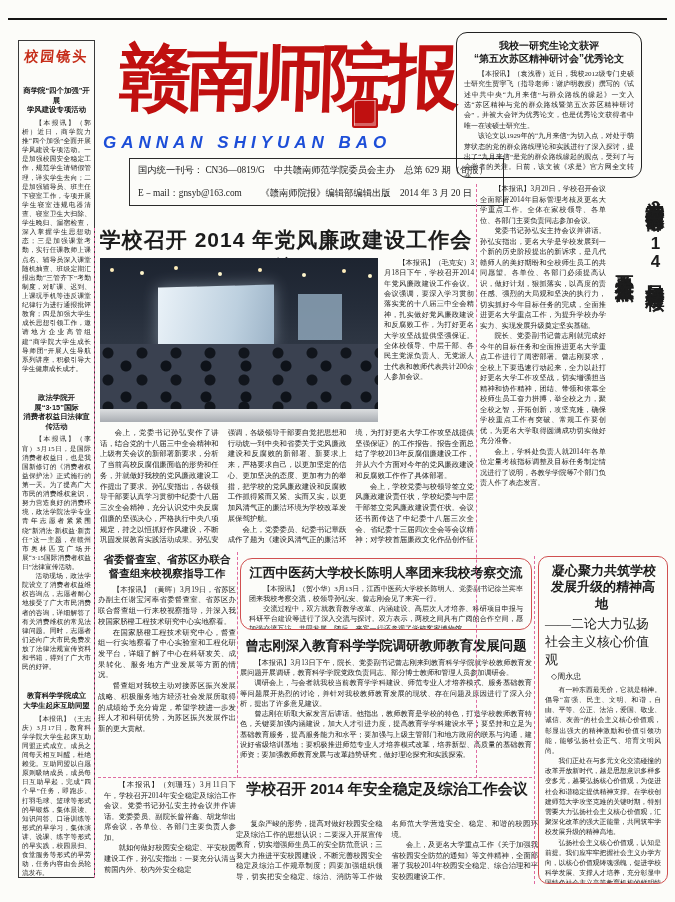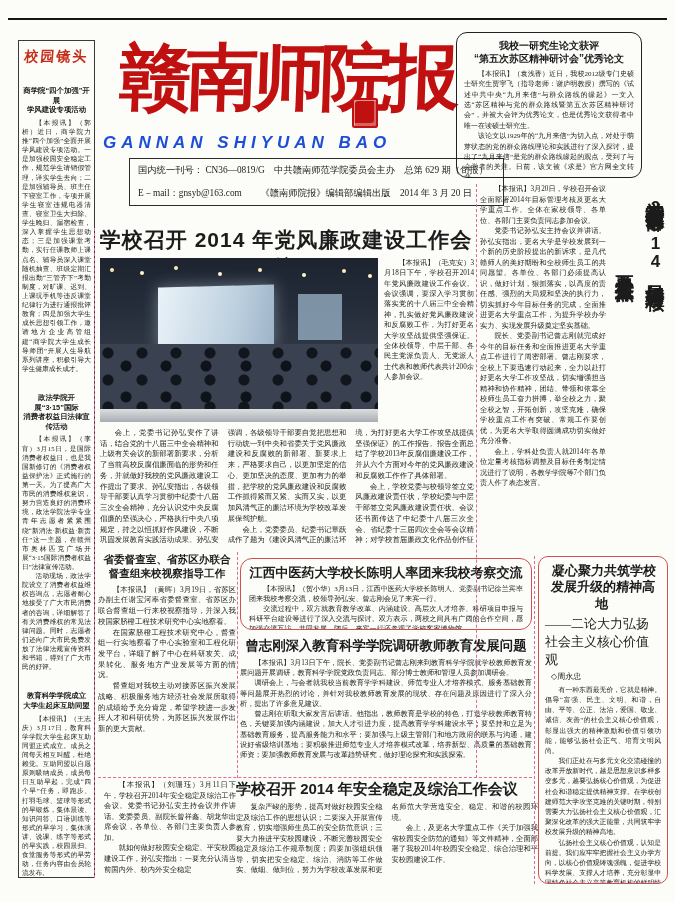--- a/index.html
+++ b/index.html
@@ -85,21 +85,21 @@
   .zeng{left:240px;top:636px;width:292px;height:142px;overflow:hidden;font-size:7.2px;
         line-height:1.42;text-align:justify;}
   .zeng-title{font-family:"Liberation Sans",sans-serif;font-weight:bold;font-size:13.4px;
               text-align:center;margin-bottom:3px;text-indent:0;}
 
   
   .safety{left:104px;top:780px;width:434px;height:102px;display:flex;overflow:hidden;}
   .safety-intro{width:132px;font-size:7.3px;line-height:1.45;text-align:justify;}
   .safety-right{flex:1;}
   .safety-headline{font-family:"Liberation Sans",sans-serif;font-weight:bold;font-size:15px;
-                   text-align:left;margin-bottom:3px;}
+                   text-align:center;margin-bottom:20px;}
   .safety-cols{column-count:2;column-gap:9px;font-size:7.3px;line-height:1.45;text-align:justify;}
 
   
   .edit-box{left:538px;top:556px;width:130px;height:328px;border:1.6px solid #d05050;border-radius:10px;
             padding:6px 6px 4px;overflow:hidden;}
   .edit-title{font-weight:bold;font-size:13px;text-align:center;line-height:1.25;
               transform:skewX(-4deg);white-space:pre-line;}
   .edit-sub{font-size:13px;margin:3px 0 2px;}
   .edit-by{font-size:8px;text-align:left;margin:2px 0 3px;padding-left:6px;}
   .edit-body{font-size:6.8px;line-height:1.5;text-align:justify;}

